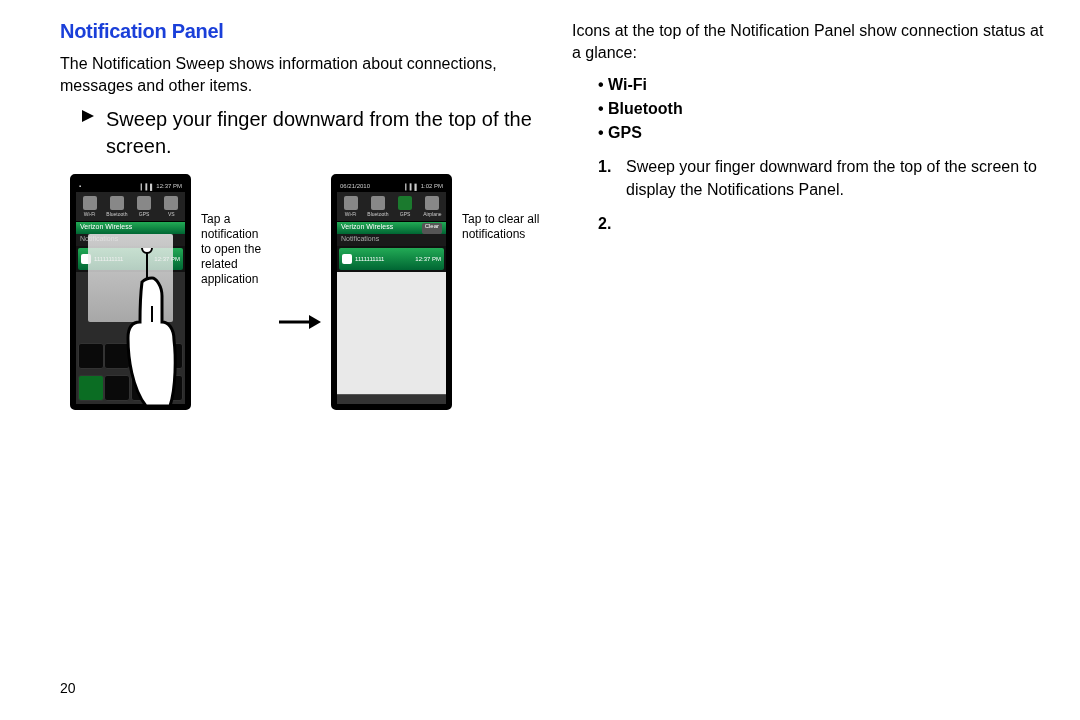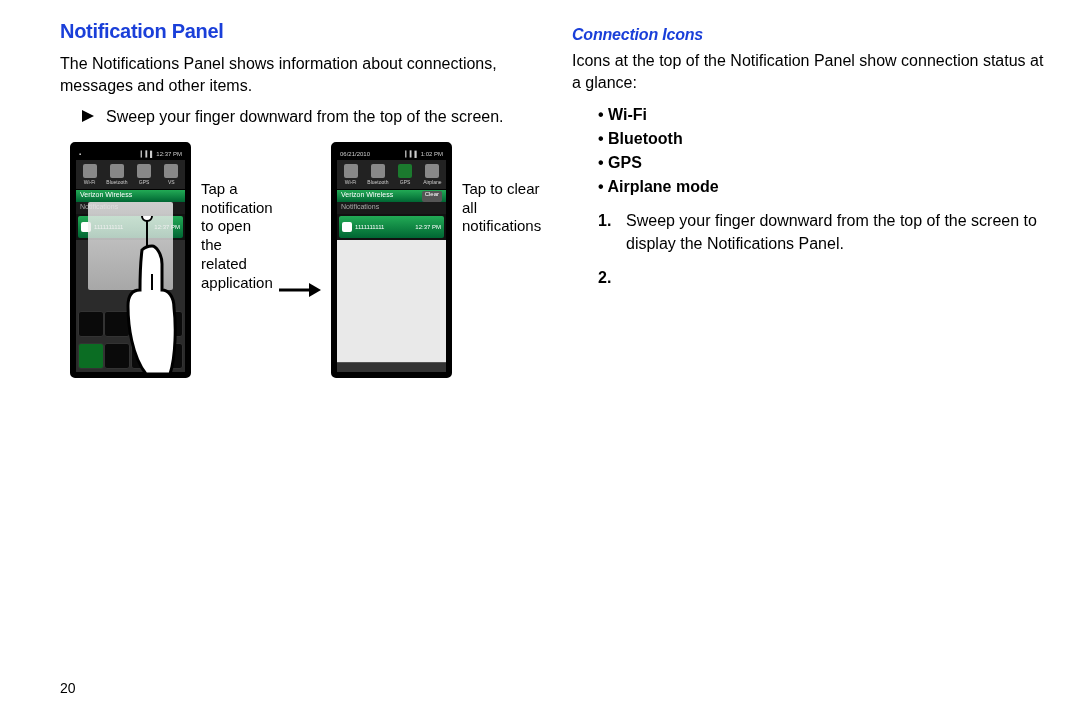--- a/index.html
+++ b/index.html
@@ -38,21 +38,21 @@
       letter-spacing: -0.2px;
     }
     .body {
       font-size: 16px;
       line-height: 1.35;
       margin-bottom: 10px;
     }
     .instruction {
       display: flex;
       gap: 12px;
-      font-size: 16px;
+      font-size: 20px;
       line-height: 1.35;
       padding-left: 22px;
       margin-bottom: 14px;
     }
     .instruction .arrow {
       flex: 0 0 auto;
       width: 12px; height: 12px;
       margin-top: 4px;
       display: inline-block;
     }
@@ -83,21 +83,21 @@
     .numbered .num { font-weight: 700; min-width: 18px; }
     .clear-word { font-weight: 700; }
     .figure-row {
       display: flex;
       gap: 10px;
       align-items: flex-start;
       padding-left: 10px;
       margin-top: 6px;
     }
     .caption {
-      font-size: 15px;
+      font-size: 12px;
       line-height: 1.25;
       color: #000;
       width: 68px;
     }
     .caption-stack {
       display: flex;
       flex-direction: column;
       gap: 60px;
       padding-top: 38px;
     }
@@ -230,21 +230,21 @@
       flex:1; background:#e9e9e9;
     }
   </style>
 </head>
 <body>
 
 <div class="page">
 
   <div class="col">
     <div class="h1">Notification Panel</div>
-    <div class="body">The Notifications Panel shows information about connections, messages and other items.</div>
+    <div class="body">The Notification Sweep shows information about connections, messages and other items.</div>
     <div class="instruction">
       <span class="arrow">
         <svg viewBox="0 0 12 12" width="12" height="12">
             <polygon points="0,0 12,6 0,12" fill="#000"></polygon>
           </svg>
       </span>
       <span>Sweep your finger downward from the top of the screen.</span>
     </div>
 
     <div class="figure-row">
@@ -365,27 +365,25 @@
       </div>
 
       <div class="cap-col-2">
         <div class="caption" style="width:78px">Tap to clear all notifications</div>
       </div>
 
     </div>
   </div>
 
   <div class="col">
-    <div class="h2">Connection Icons</div>
     <div class="body">Icons at the top of the Notification Panel show connection status at a glance:</div>
     <ul class="bullets">
       <li>Wi-Fi</li>
       <li>Bluetooth</li>
       <li>GPS</li>
-      <li>Airplane mode</li>
     </ul>
 
     <div class="numbered">
       <div class="item">
         <div class="num">1.</div>
         <div>Sweep your finger downward from the top of the screen to display the Notifications Panel.</div>
       </div>
       <div class="item">
         <div class="num">2.</div>
       </div>

